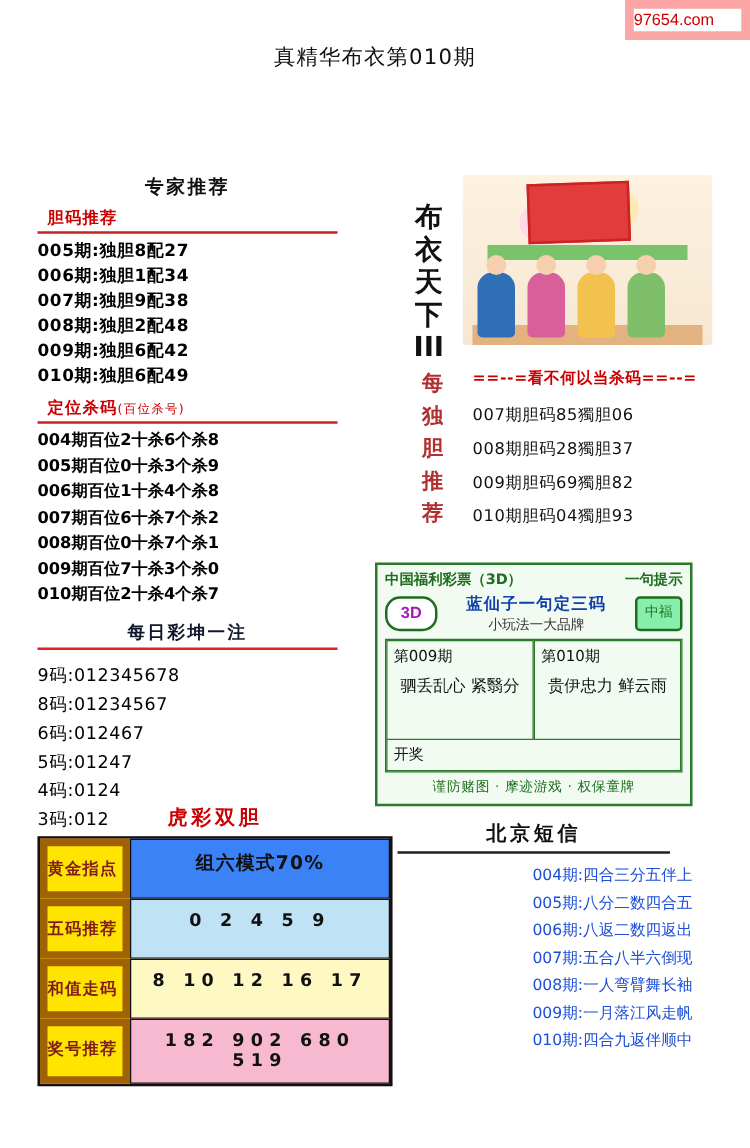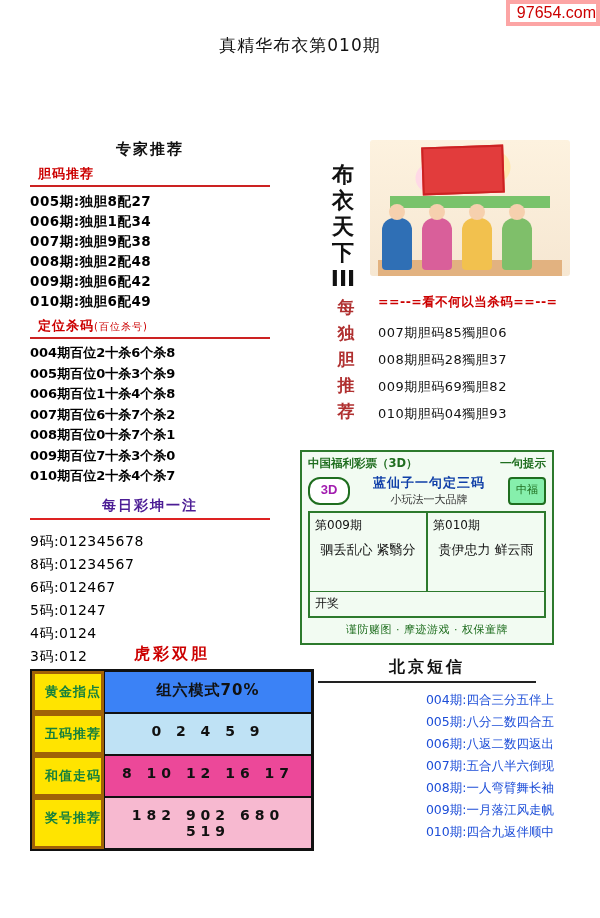--- a/index.html
+++ b/index.html
@@ -14,25 +14,25 @@
     font-family: "DejaVu Sans", "Liberation Sans", sans-serif;
     overflow: hidden;
   }
   .watermark {
     position: absolute;
     top: 0;
     right: 0;
     width: 86px;
     height: 18px;
     background: #fff;
-    border: 4px solid #fca5a5;
+    border: 7px solid #fca5a5;
     color: #cc0000;
-    font-size: 16px;
+    font-size: 13px;
     line-height: 18px;
-    text-align: right;
+    text-align: left;
     font-family: "Liberation Sans", sans-serif;
   }
   .page-title {
     position: absolute;
     top: 34px;
     left: 0;
     width: 600px;
     text-align: center;
     font-size: 17px;
     color: #111;
@@ -83,21 +83,21 @@
   .list-kill {
     font-size: 13px;
     color: #000;
     line-height: 20.5px;
     font-weight: bold;
   }
   .daily-title {
     margin-top: 10px;
     font-size: 14px;
     font-weight: bold;
-    color: #4c1d95;
+    color: #0f172a;
     text-align: center;
     letter-spacing: 2px;
     position: relative;
   }
   .daily-title::after {
     content: "";
     display: block;
     border-top: 2px solid #d22;
     margin-top: 3px;
   }
@@ -126,45 +126,45 @@
   }
   .huacai-box {
     border: 2px solid #111;
     background: #f3c3d8;
     display: grid;
     grid-template-columns: 72px 1fr;
     font-size: 13px;
   }
   .hc-label {
     background: #ffe400;
-    border: 3px solid #a16207;
-    color: #15803d;
-    font-weight: bold;
-    font-size: 13px;
-    text-align: right;
+    border: 6px solid #a16207;
+    color: #7f1d1d;
+    font-weight: bold;
+    font-size: 13px;
+    text-align: left;
     padding: 9px 0;
     letter-spacing: 1px;
   }
   .hc-val {
     border: 1px solid #111;
     background: #bfe2f5;
     text-align: center;
     padding: 9px 4px;
     font-weight: bold;
     color: #111;
     font-size: 14px;
     letter-spacing: 5px;
   }
   .hc-val.mode {
     background: #3b82f6;
     color: #111;
     font-size: 15px;
     letter-spacing: 1px;
   }
-  .hc-val.white { background: #ec4899; }
+  .hc-val.white { background: #fef9c3; }
   .hc-val.pink { background: #f7b9d0; }
 
   
   .right-col {
     position: absolute;
     left: 300px;
     top: 140px;
     width: 278px;
   }
   .by-banner {

